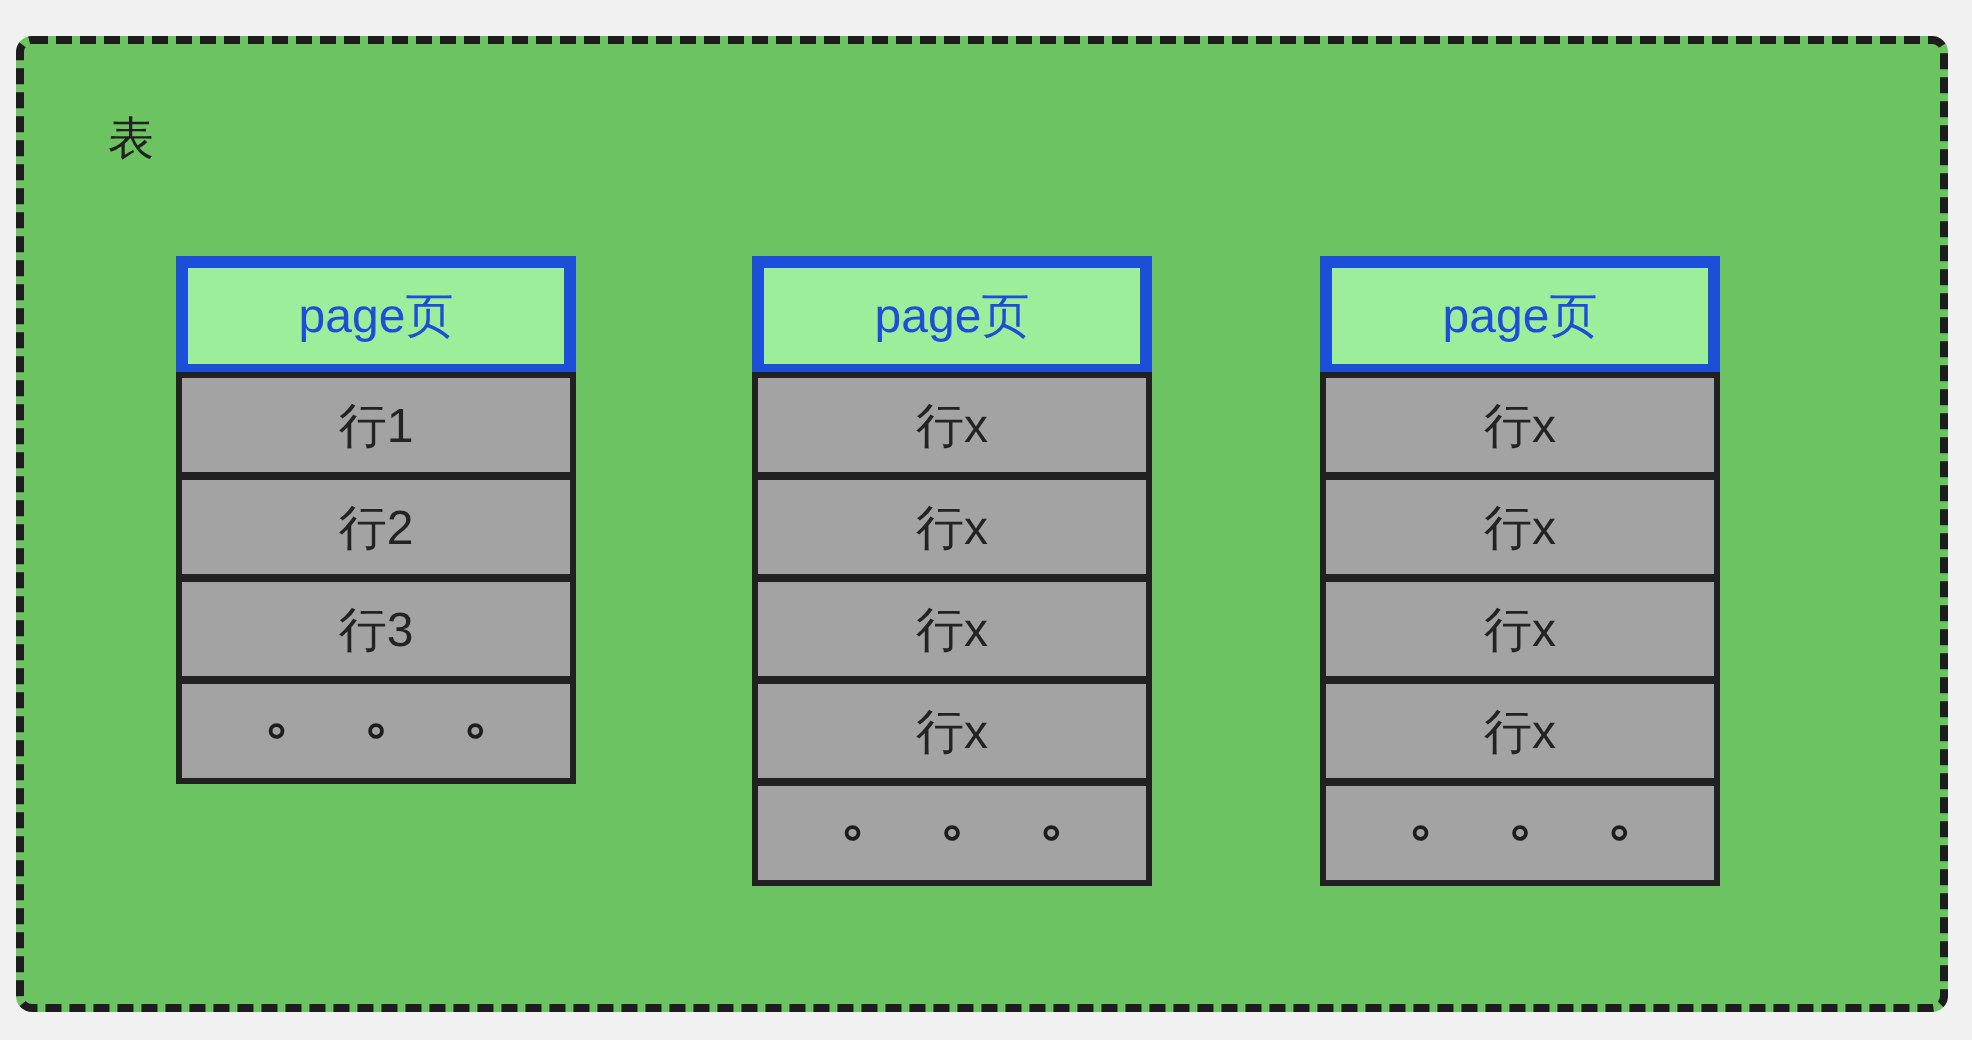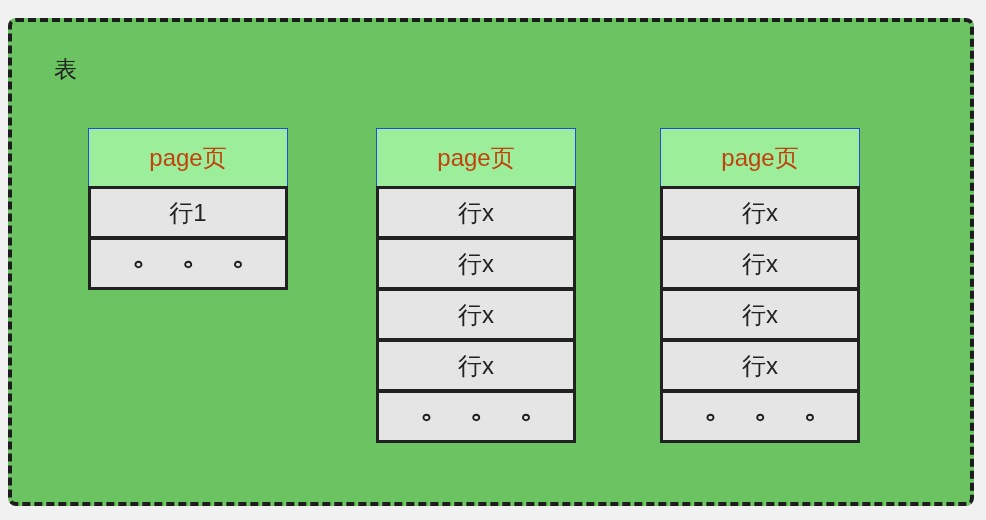--- a/index.html
+++ b/index.html
@@ -40,34 +40,34 @@
     top: 106px;
     width: 200px;
     box-sizing: border-box;
   }
   .page-box.p0 { left: 76px; }
   .page-box.p1 { left: 364px; }
   .page-box.p2 { left: 648px; }
   .page-header {
     box-sizing: border-box;
     height: 60px;
-    border: 1px solid #1d4ed8;
+    border: 6px solid #1d4ed8;
     background: #9cee9b;
     display: flex;
     align-items: center;
     justify-content: center;
     font-size: 24px;
-    color: #c2410c;
+    color: #1d4ed8;
   }
   .page-row {
     box-sizing: border-box;
     height: 53px;
     margin-top: -2px;
     border: 3px solid #212121;
-    background: #e5e5e5;
+    background: #a3a3a3;
     display: flex;
     align-items: center;
     justify-content: center;
     font-size: 24px;
     color: #232323;
   }
   .page-row.dots {
     font-size: 24px;
     font-weight: 600;
     letter-spacing: 14px;
@@ -78,20 +78,22 @@
 </head>
 <body>
 
 <div class="canvas">
   <div class="table-container">
     <div class="container-label">表</div>
 
     <div class="page-box p0">
       <div class="page-header">page页</div>
       <div class="page-row">行1</div>
+      <div class="page-row">行2</div>
+      <div class="page-row">行3</div>
       <div class="page-row dots">∘ ∘ ∘</div>
     </div>
 
     <div class="page-box p1">
       <div class="page-header">page页</div>
       <div class="page-row">行x</div>
       <div class="page-row">行x</div>
       <div class="page-row">行x</div>
       <div class="page-row">行x</div>
       <div class="page-row dots">∘ ∘ ∘</div>

